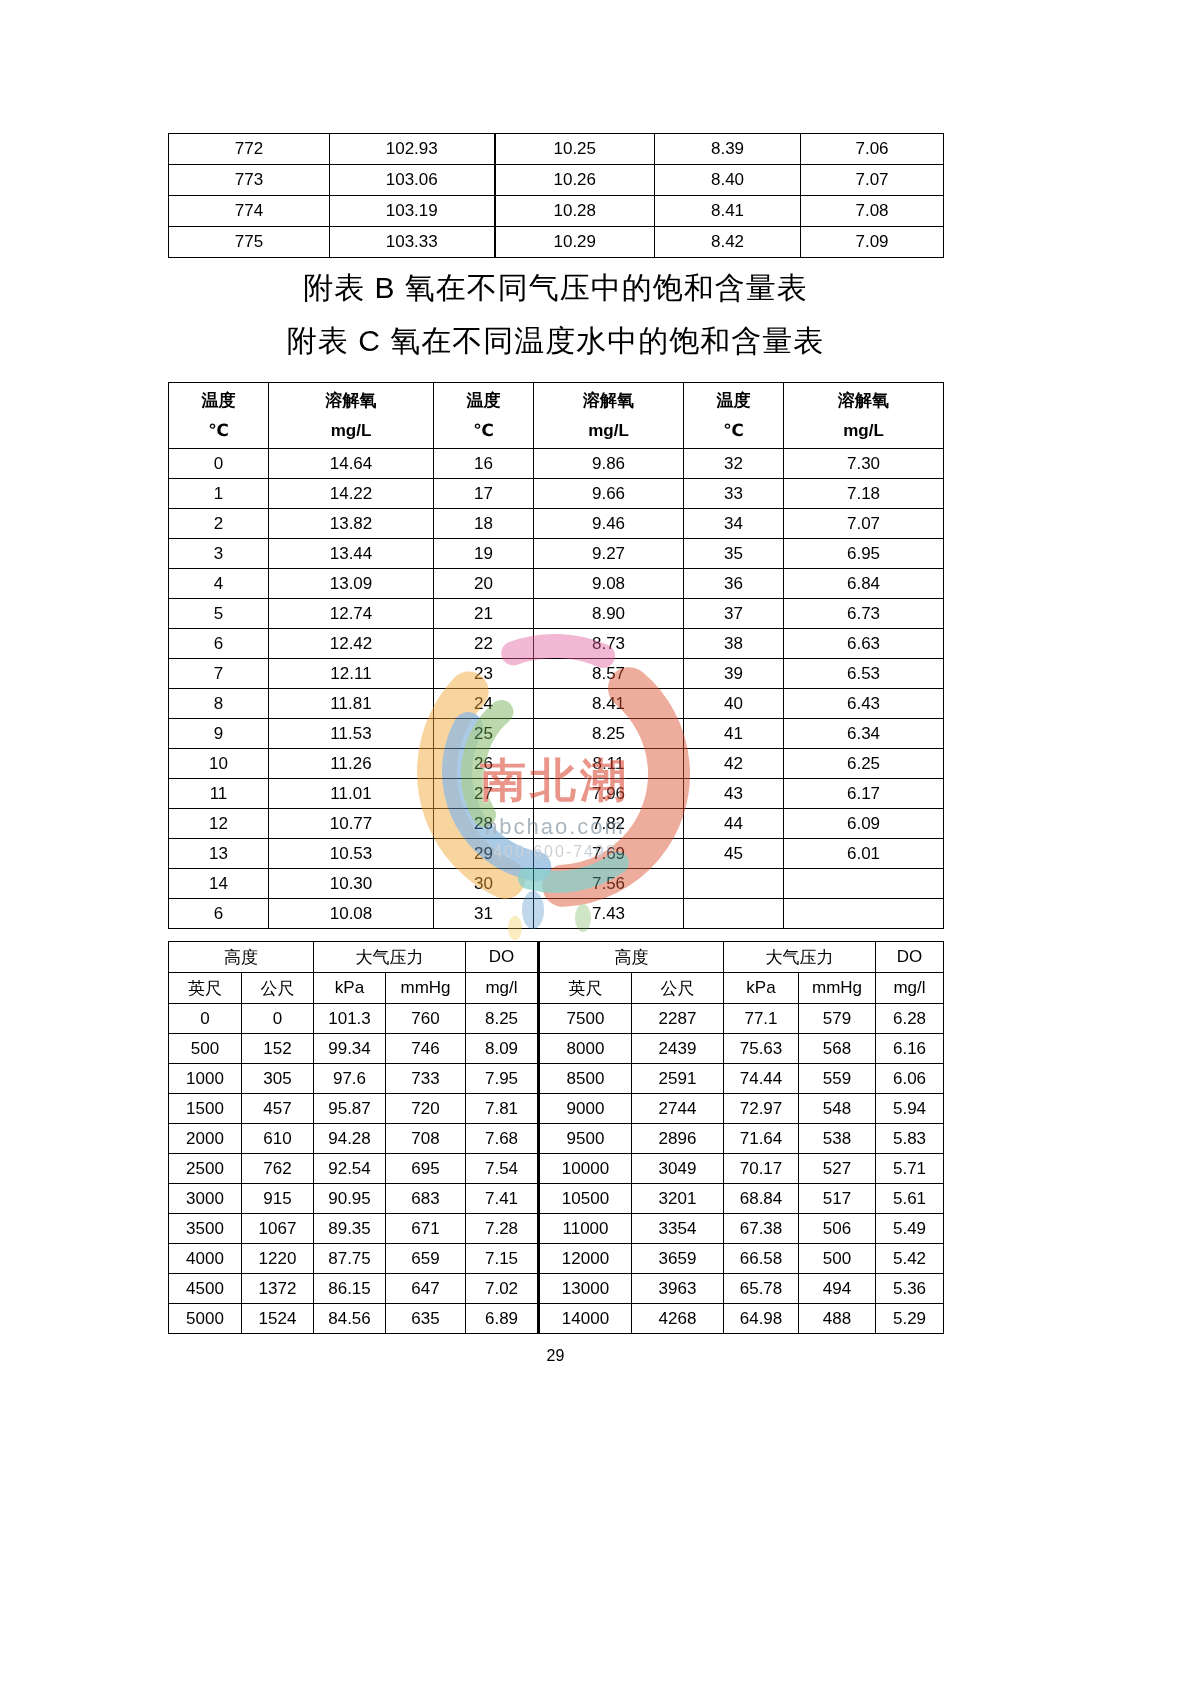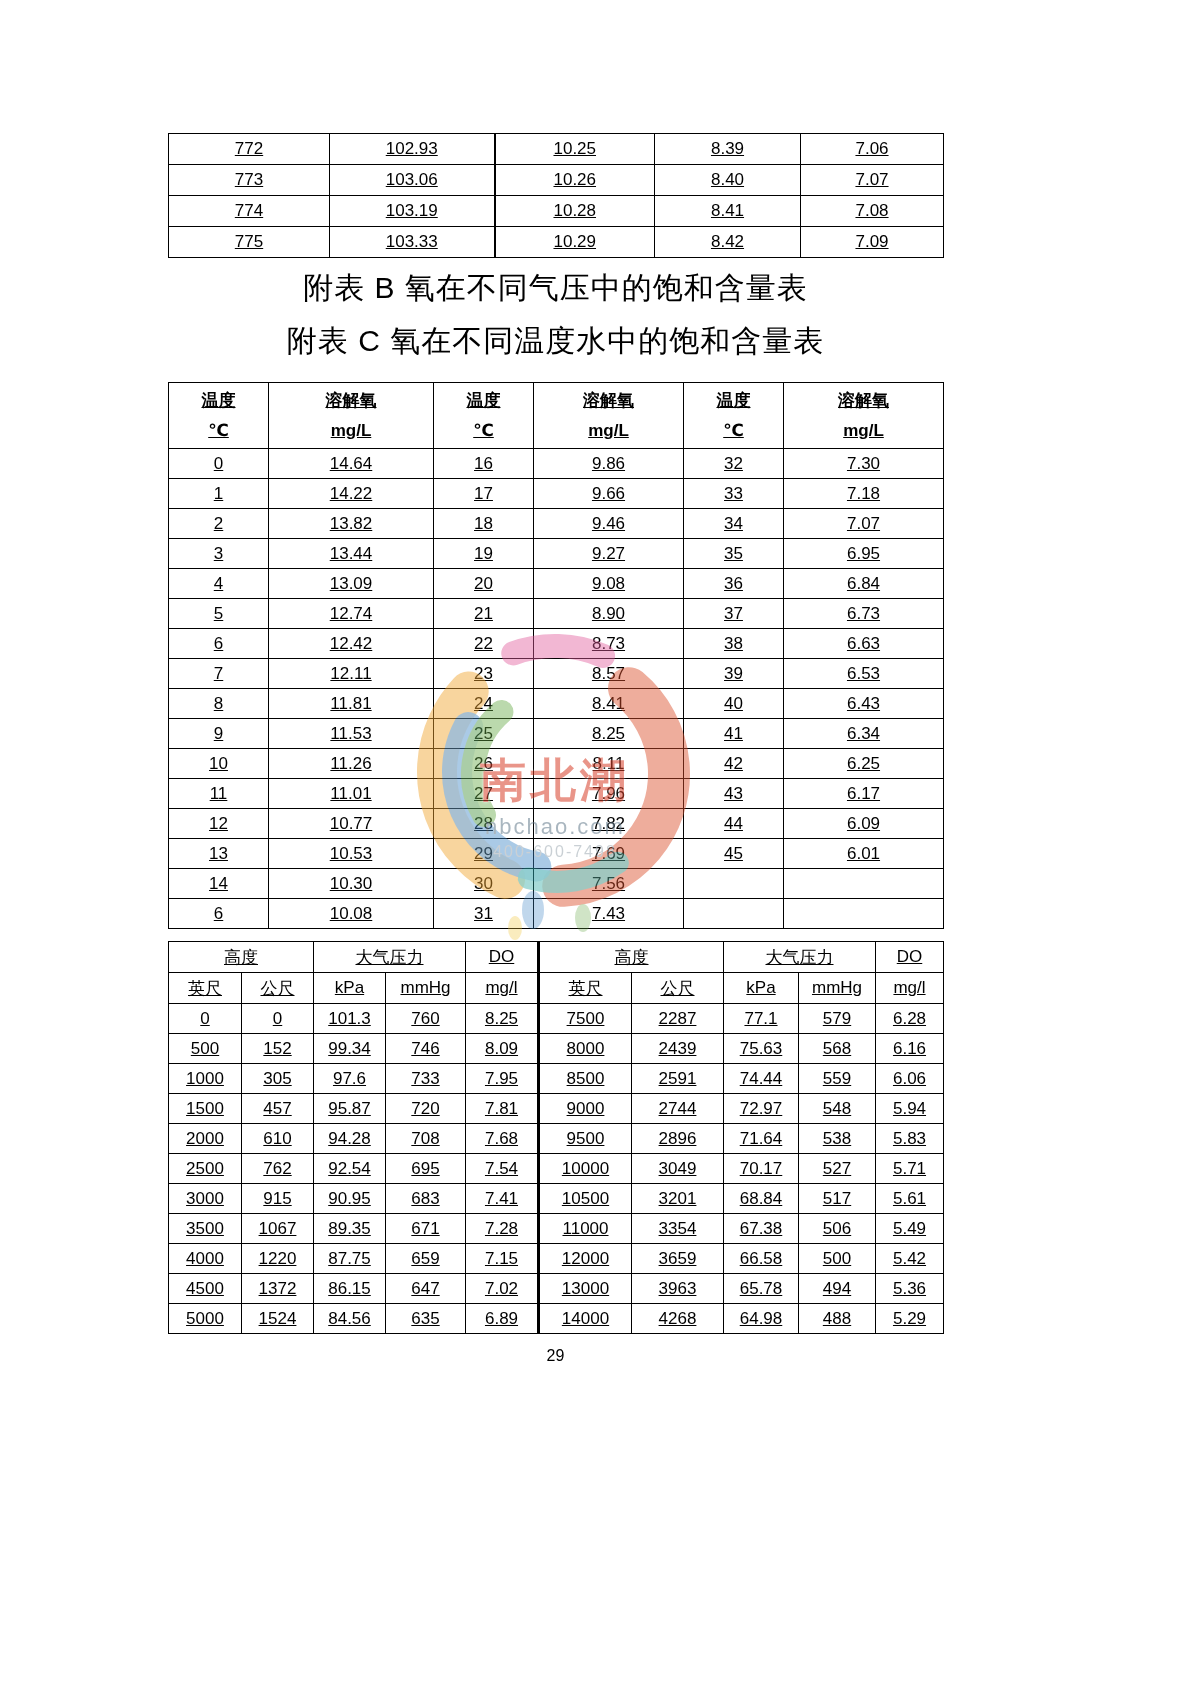--- a/index.html
+++ b/index.html
@@ -25,21 +25,21 @@
     border:1.5px solid #000;
     text-align:center;
     vertical-align:middle;
     font-size:17px;
     font-weight:normal;
     padding:0;
     height:30px;
     overflow:hidden;
     white-space:nowrap;
   }
-  .tbl { border:1px solid #14b8a6;text-decoration:underline; }
+  .tbl { border:1px solid #14b8a6; }
 
   
   .tbl-b { border-top-width:1.5px; }
   .tbl-b td { height:31px; }
   .tbl-b td:nth-child(2) { border-right:2.5px solid #000; }
 
   
   .tbl-c { margin-top:26px; }
   .tbl-c th { height:66px; font-weight:bold; }
   .tbl-c th .hline { line-height:30px; height:30px; }

